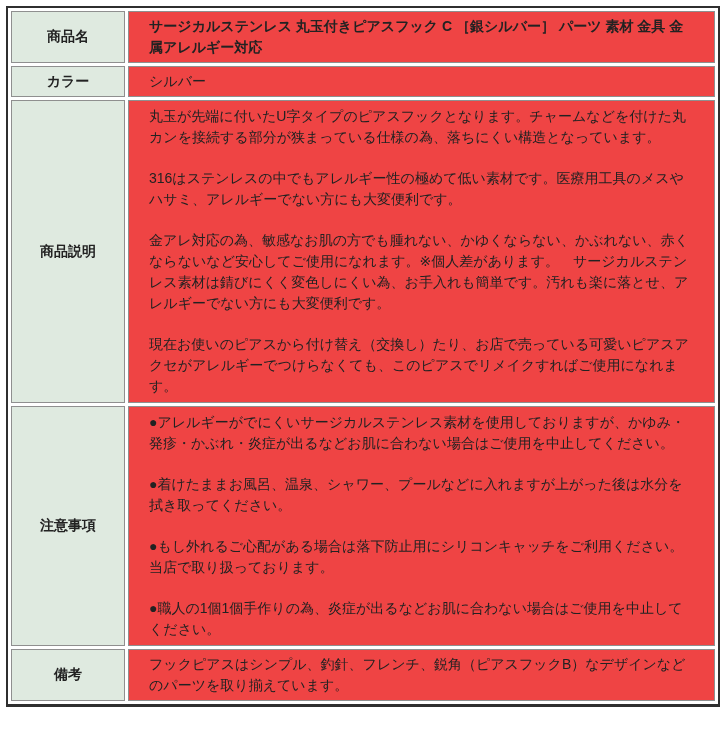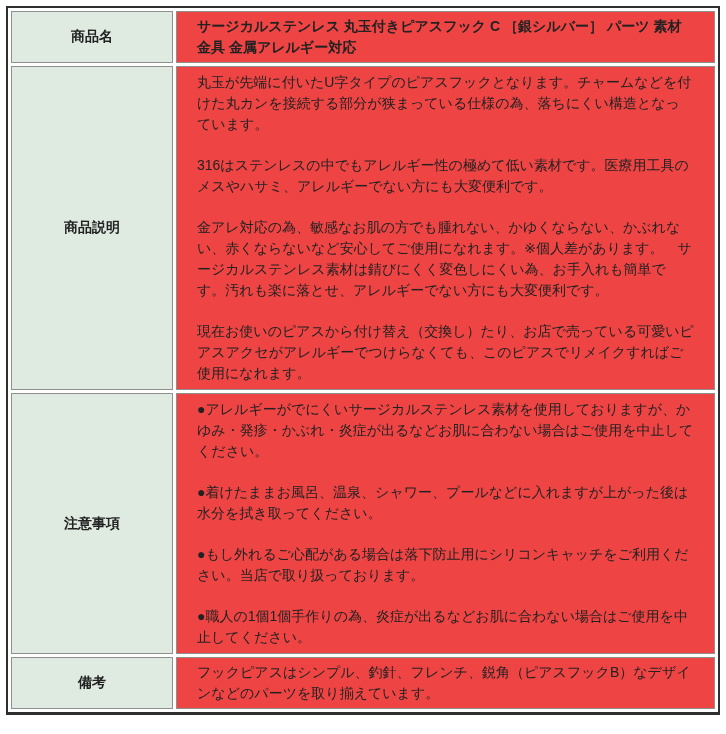--- a/index.html
+++ b/index.html
@@ -24,21 +24,21 @@
     border-bottom-width: 3px;
     background: #ffffff;
   }
   td {
     border: 1px solid #8f8f8f;
     font-size: 14px;
     color: #222222;
     box-sizing: border-box;
   }
   td.label {
-    width: 162px;
+    width: 114px;
     background: #dfeae0;
     text-align: center;
     vertical-align: middle;
     font-weight: bold;
     padding: 4px 2px;
   }
   td.value {
     background: #ef4444;
     vertical-align: middle;
     padding: 4px 20px;
@@ -53,20 +53,24 @@
 <body>
 
 <div class="sheet">
   <table class="spec">
     <tbody>
       <tr>
         <td class="label">商品名</td>
         <td class="value bold">サージカルステンレス 丸玉付きピアスフック C ［銀シルバー］ パーツ 素材 金具 金属アレルギー対応</td>
       </tr>
       <tr>
+        <td class="label">カラー</td>
+        <td class="value">シルバー</td>
+      </tr>
+      <tr>
         <td class="label">商品説明</td>
         <td class="value top">
           <p>丸玉が先端に付いたU字タイプのピアスフックとなります。チャームなどを付けた丸カンを接続する部分が狭まっている仕様の為、落ちにくい構造となっています。</p>
           <p>316はステンレスの中でもアレルギー性の極めて低い素材です。医療用工具のメスやハサミ、アレルギーでない方にも大変便利です。</p>
           <p>金アレ対応の為、敏感なお肌の方でも腫れない、かゆくならない、かぶれない、赤くならないなど安心してご使用になれます。※個人差があります。　サージカルステンレス素材は錆びにくく変色しにくい為、お手入れも簡単です。汚れも楽に落とせ、アレルギーでない方にも大変便利です。</p>
           <p>現在お使いのピアスから付け替え（交換し）たり、お店で売っている可愛いピアスアクセがアレルギーでつけらなくても、このピアスでリメイクすればご使用になれます。</p>
         </td>
       </tr>
       <tr>
         <td class="label">注意事項</td>

